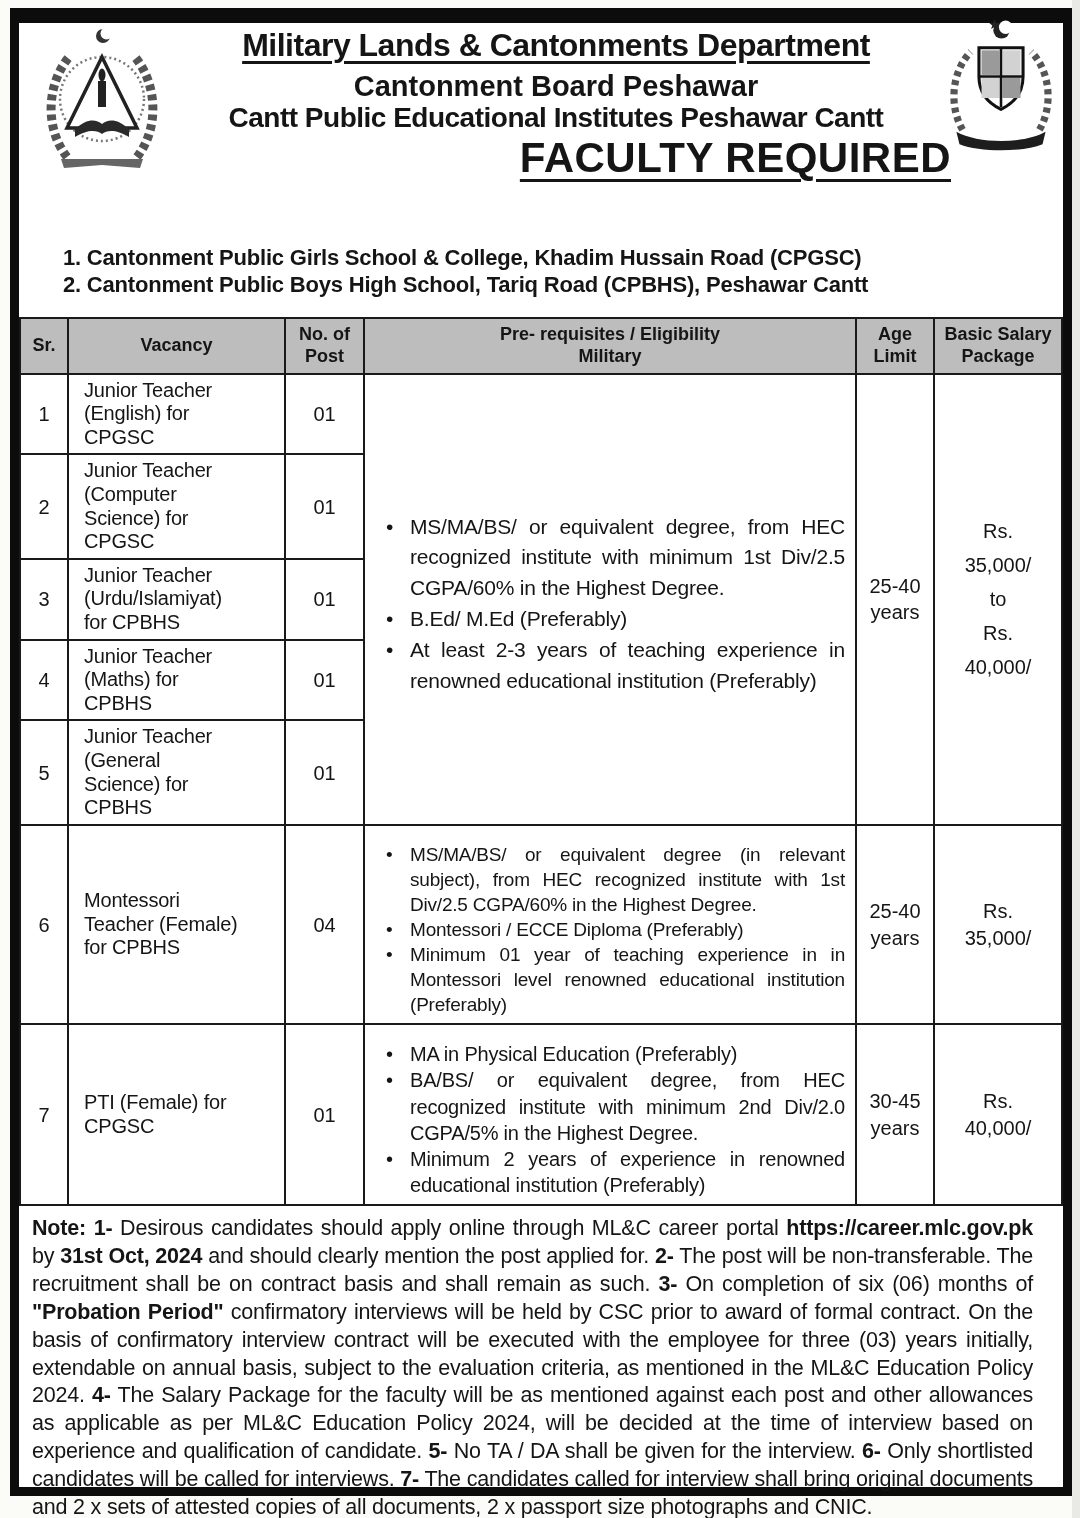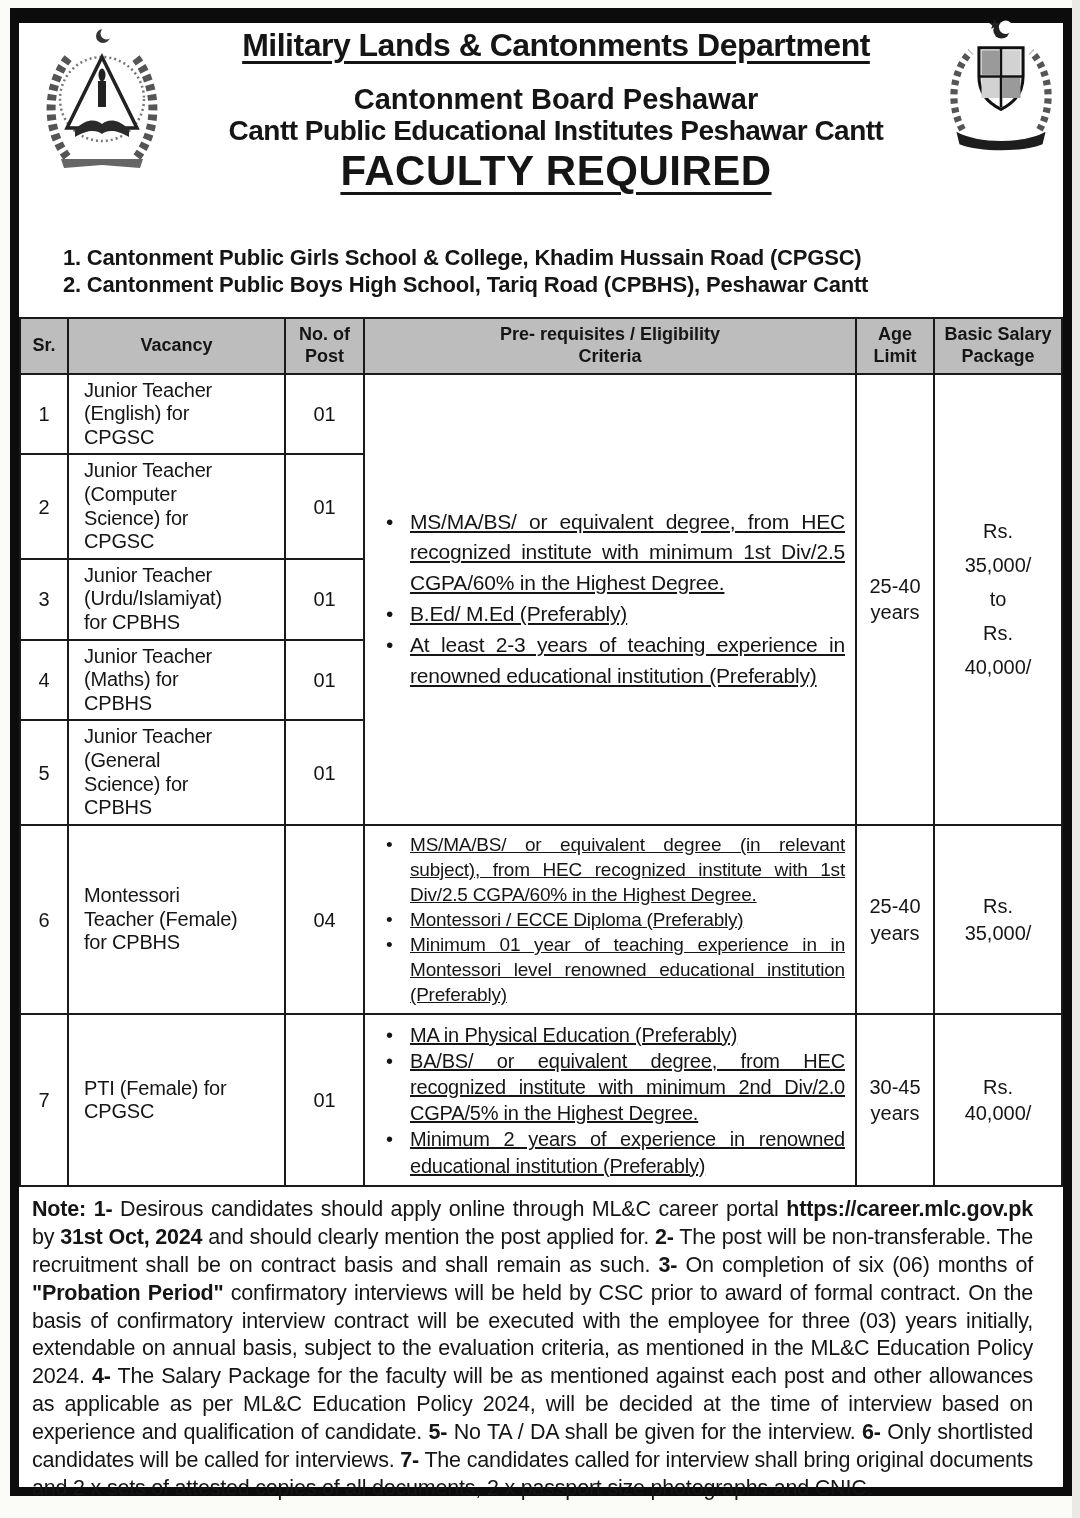--- a/index.html
+++ b/index.html
@@ -8,35 +8,35 @@
   .ad{position:absolute;left:10px;top:8px;width:1062px;height:1488px;box-sizing:border-box;
       border:9px solid #0c0c0c;border-top-width:15px;background:#fff;
       display:flex;flex-direction:column;}
   
   .hdr{position:relative;height:212px;flex:0 0 auto;}
   .logo-left{position:absolute;left:14px;top:2px;}
   .logo-right{position:absolute;right:2px;top:-6px;}
   .titles{padding:5px 112px 0 142px;text-align:center;line-height:1.1;}
   .t1{font-size:32px;font-weight:bold;text-decoration:underline;
       text-decoration-thickness:3px;text-underline-offset:5px;letter-spacing:-.5px;}
-  .t2{font-size:29px;font-weight:bold;margin-top:21px;}
+  .t2{font-size:29px;font-weight:bold;margin-top:8px;}
   .t3{font-size:28px;font-weight:bold;letter-spacing:-.5px;text-align:center;}
   .t4{font-size:42px;font-weight:bold;letter-spacing:.5px;margin-top:1px;
-      text-decoration:underline;text-decoration-thickness:3px;text-underline-offset:7px;}
+      text-decoration:underline;text-decoration-thickness:3px;text-underline-offset:7px;text-align:right;}
   .institutes{padding:10px 0 18px 44px;font-size:22px;font-weight:bold;line-height:1.22;
       letter-spacing:-.2px;}
   
   table{border-collapse:collapse;width:100%;table-layout:fixed;}
   th,td{border:2px solid #1a1a1a;padding:2px 6px;box-sizing:border-box;}
   th{background:#bdbdbd;font-size:18px;line-height:1.2;vertical-align:middle;
      text-align:center;font-weight:bold;padding:4px 2px;}
   td{font-size:20px;vertical-align:middle;line-height:1.2;}
   td.c{text-align:center;}
   td.v{text-align:left;padding:4px 44px 4px 15px;line-height:1.18;letter-spacing:-.2px;margin-top:21px;}
-  td.crit{padding:6px 10px 6px 12px;text-decoration:underline;}
+  td.crit{padding:16px 10px 6px 12px;}
   .li{position:relative;padding-left:33px;text-align:justify;letter-spacing:-.2px;}
   .li::before{content:"\2022";position:absolute;left:9px;}
   .g1 .li{font-size:21px;line-height:1.47;}
   .g2 .li{font-size:19px;line-height:1.32;}
   .g3 .li{font-size:20px;line-height:1.31;}
   td.lines div{line-height:1.32;text-align:center;}
   td.sal1 div{line-height:1.7;}
   
   .note{flex:0 0 auto;height:340px;box-sizing:border-box;padding:9px 30px 8px 13px;
         font-size:21.5px;line-height:1.295;text-align:justify;letter-spacing:-.2px;
@@ -114,21 +114,21 @@
             </th>
         <th>
               <div class="">Vacancy</div>
             </th>
         <th>
               <div class="">No. of</div>
               <div class="">Post</div>
             </th>
         <th>
               <div class="">Pre- requisites / Eligibility</div>
-              <div class="">Criteria</div>
+              <div class="">Military</div>
             </th>
         <th>
               <div class="">Age</div>
               <div class="">Limit</div>
             </th>
         <th>
               <div class="">Basic Salary</div>
               <div class="">Package</div>
             </th>
       </tr>

